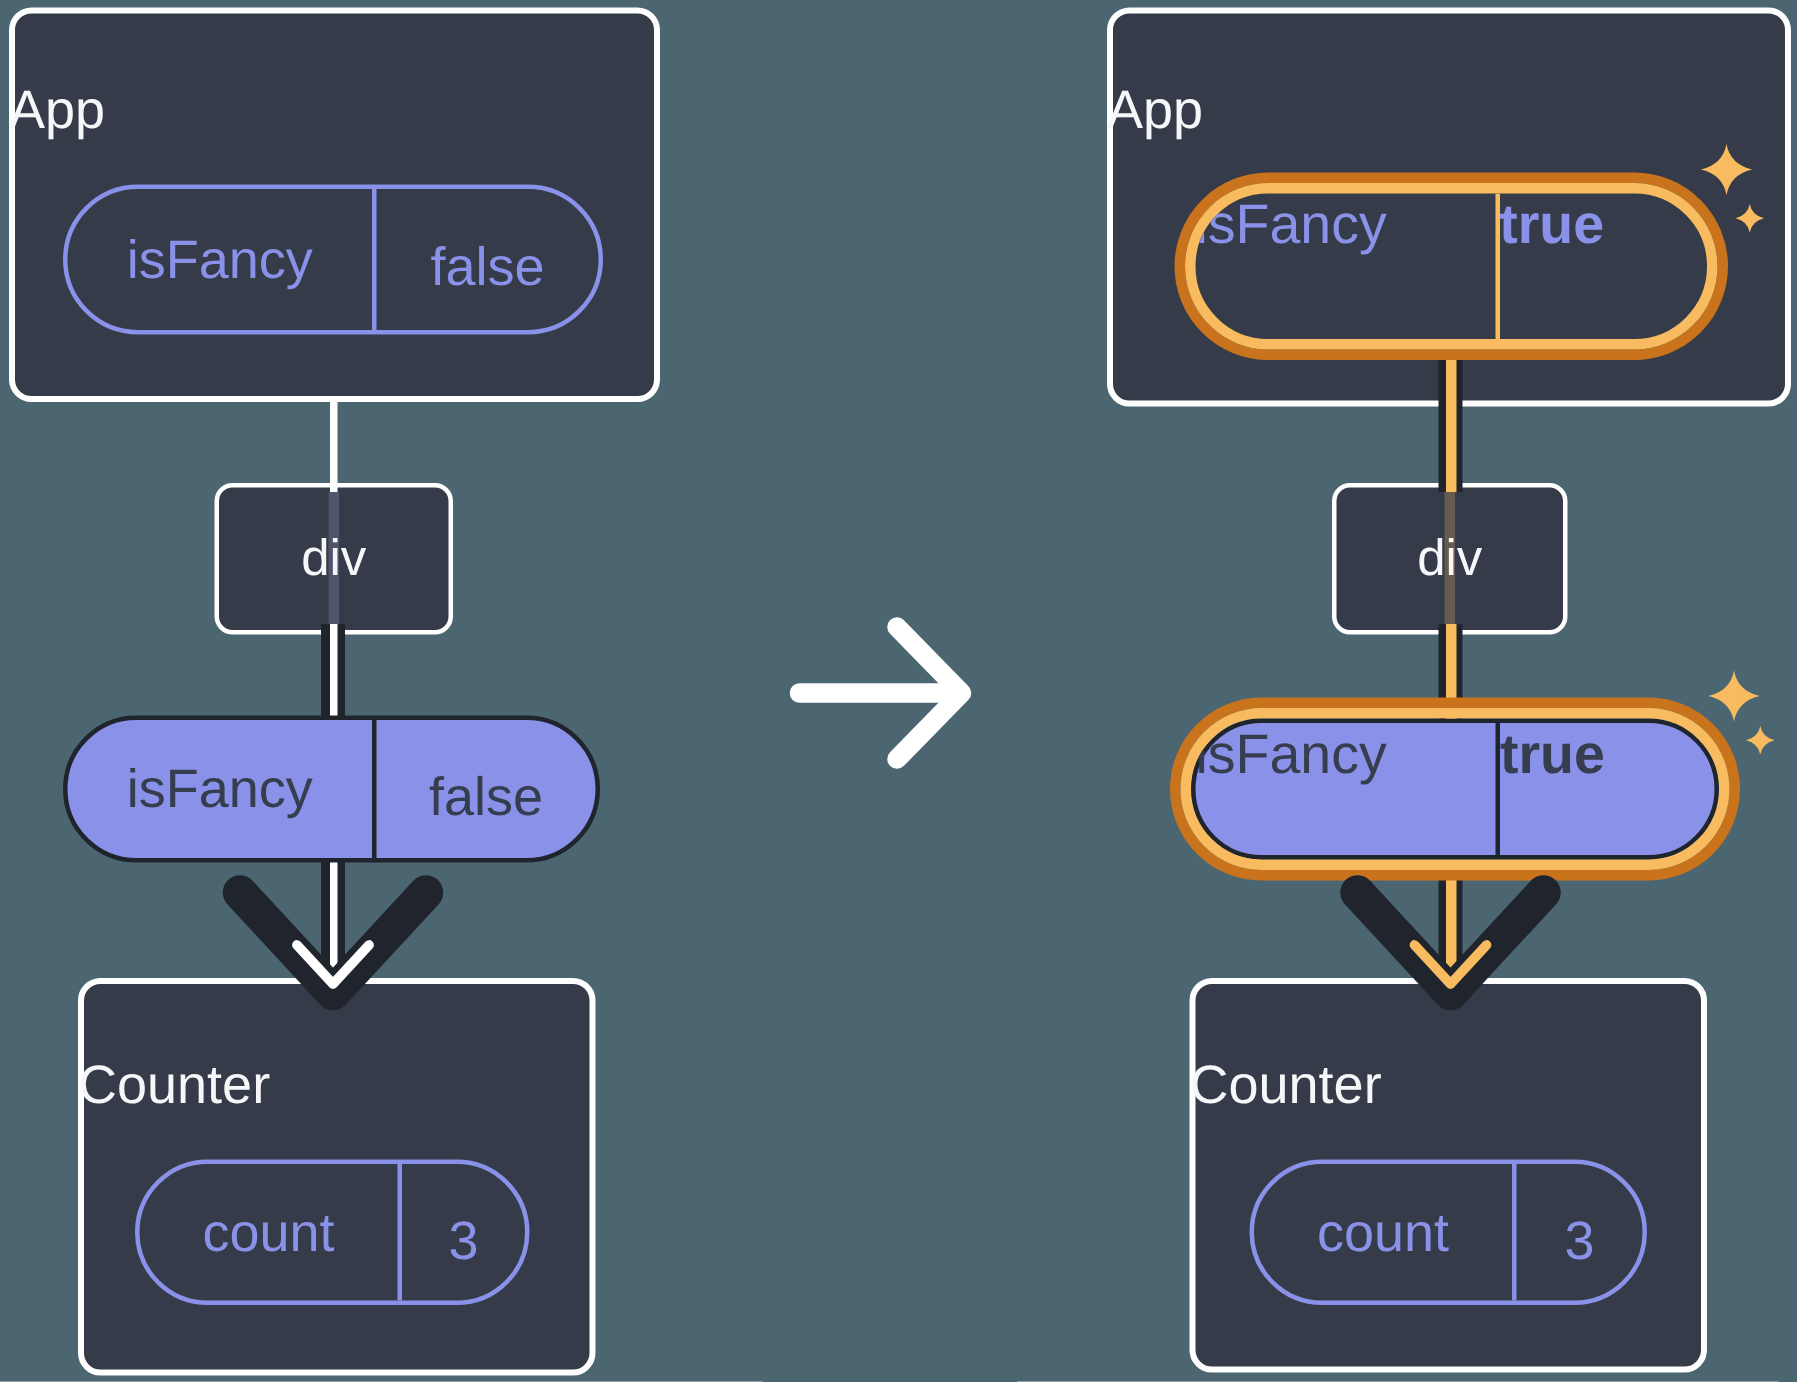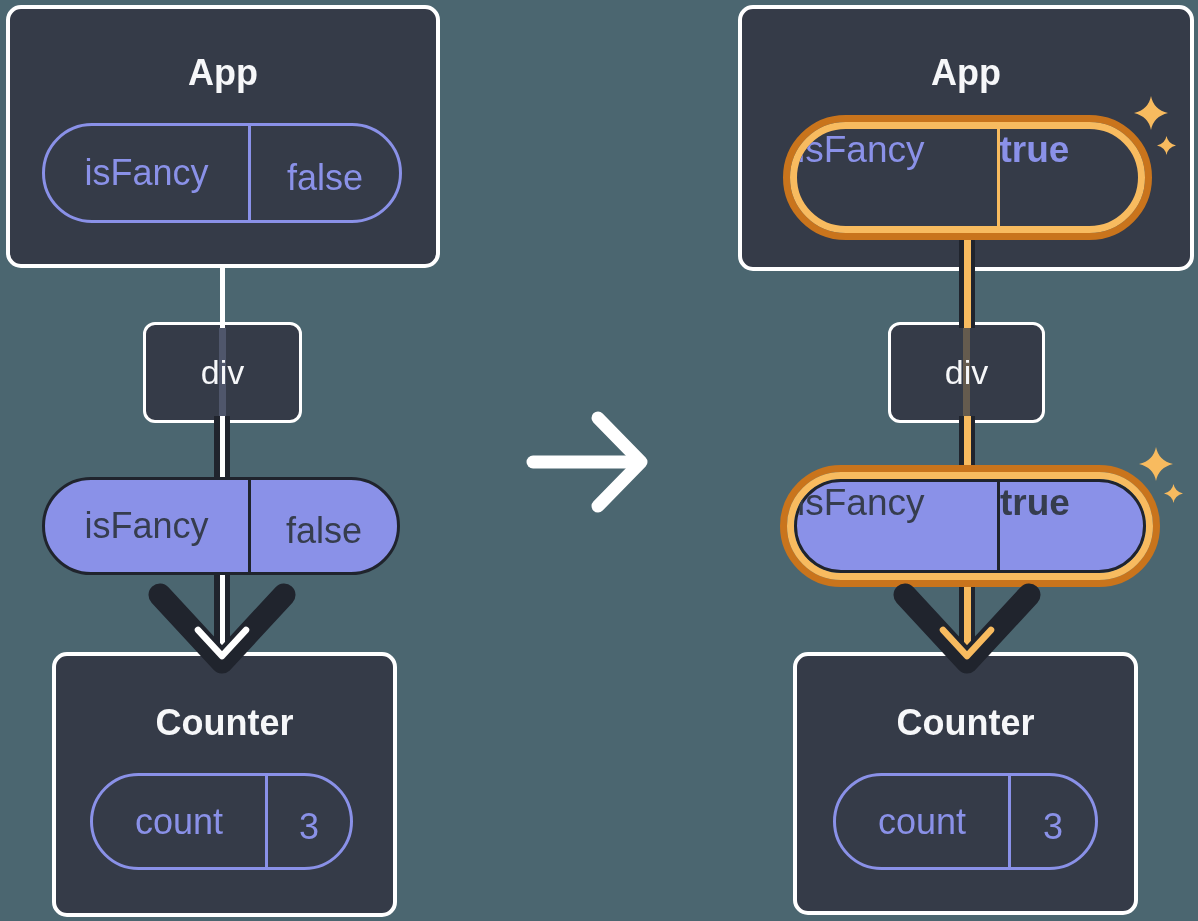--- a/index.html
+++ b/index.html
@@ -9,22 +9,22 @@
     font-family:"Liberation Sans", sans-serif;
   }
   
   .card {
     position:absolute; box-sizing:border-box;
     background:var(--card-background,#353b48);
     border:4px solid var(--card-border,#fff);
     border-radius:15px; z-index:1;
   }
   .card-title {
-    position:absolute; text-align:center; z-index:1;
-    color:var(--text-light,#f6f7f9); font-size:36px; line-height:44px; font-weight:700;
+    position:absolute; z-index:1;
+    color:var(--text-light,#f6f7f9); font-size:36px; line-height:44px; font-weight:400;
   }
   #app-card-left   { left:6px;   top:5px;   width:434px; height:263px; }
   #app-card-right  { left:738px; top:5px;   width:456px; height:266px; }
   #counter-card-left  { left:52px;  top:652px; width:345px; height:265px; }
   #counter-card-right { left:793px; top:652px; width:345px; height:263px; }
   #app-title-left     { left:6px;   top:51px;  width:434px; }
   #app-title-right    { left:738px; top:51px;  width:456px; }
   #counter-title-left { left:52px;  top:701px; width:345px; }
   #counter-title-right{ left:793px; top:701px; width:345px; }
 

